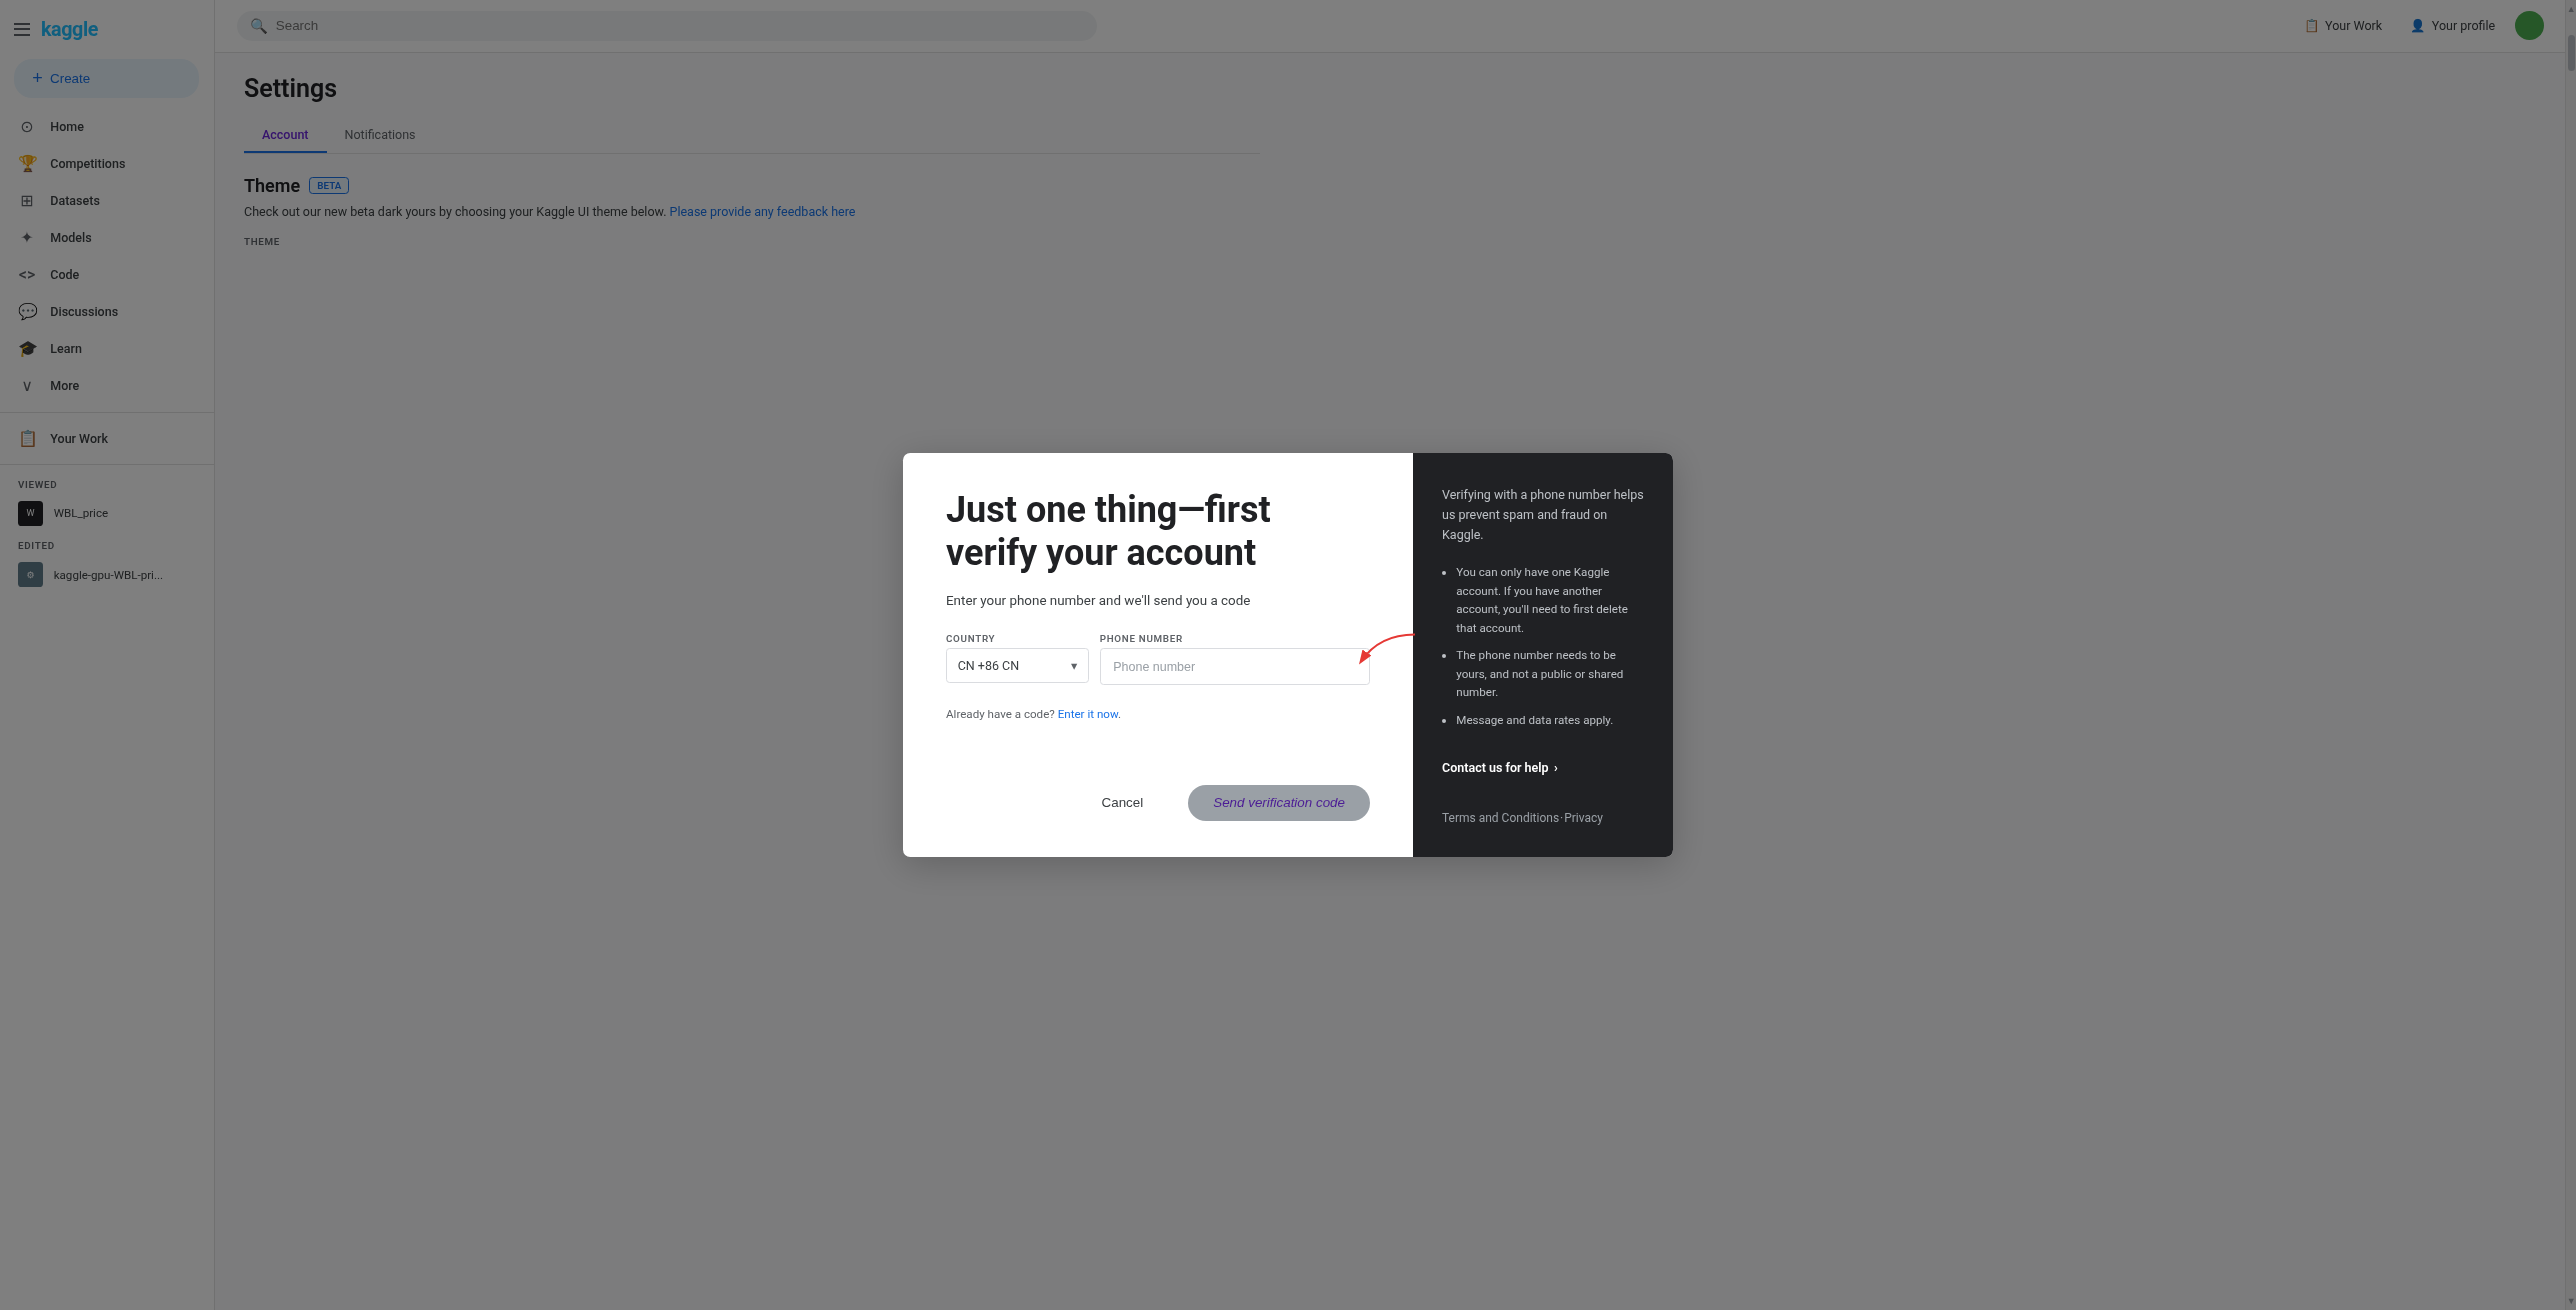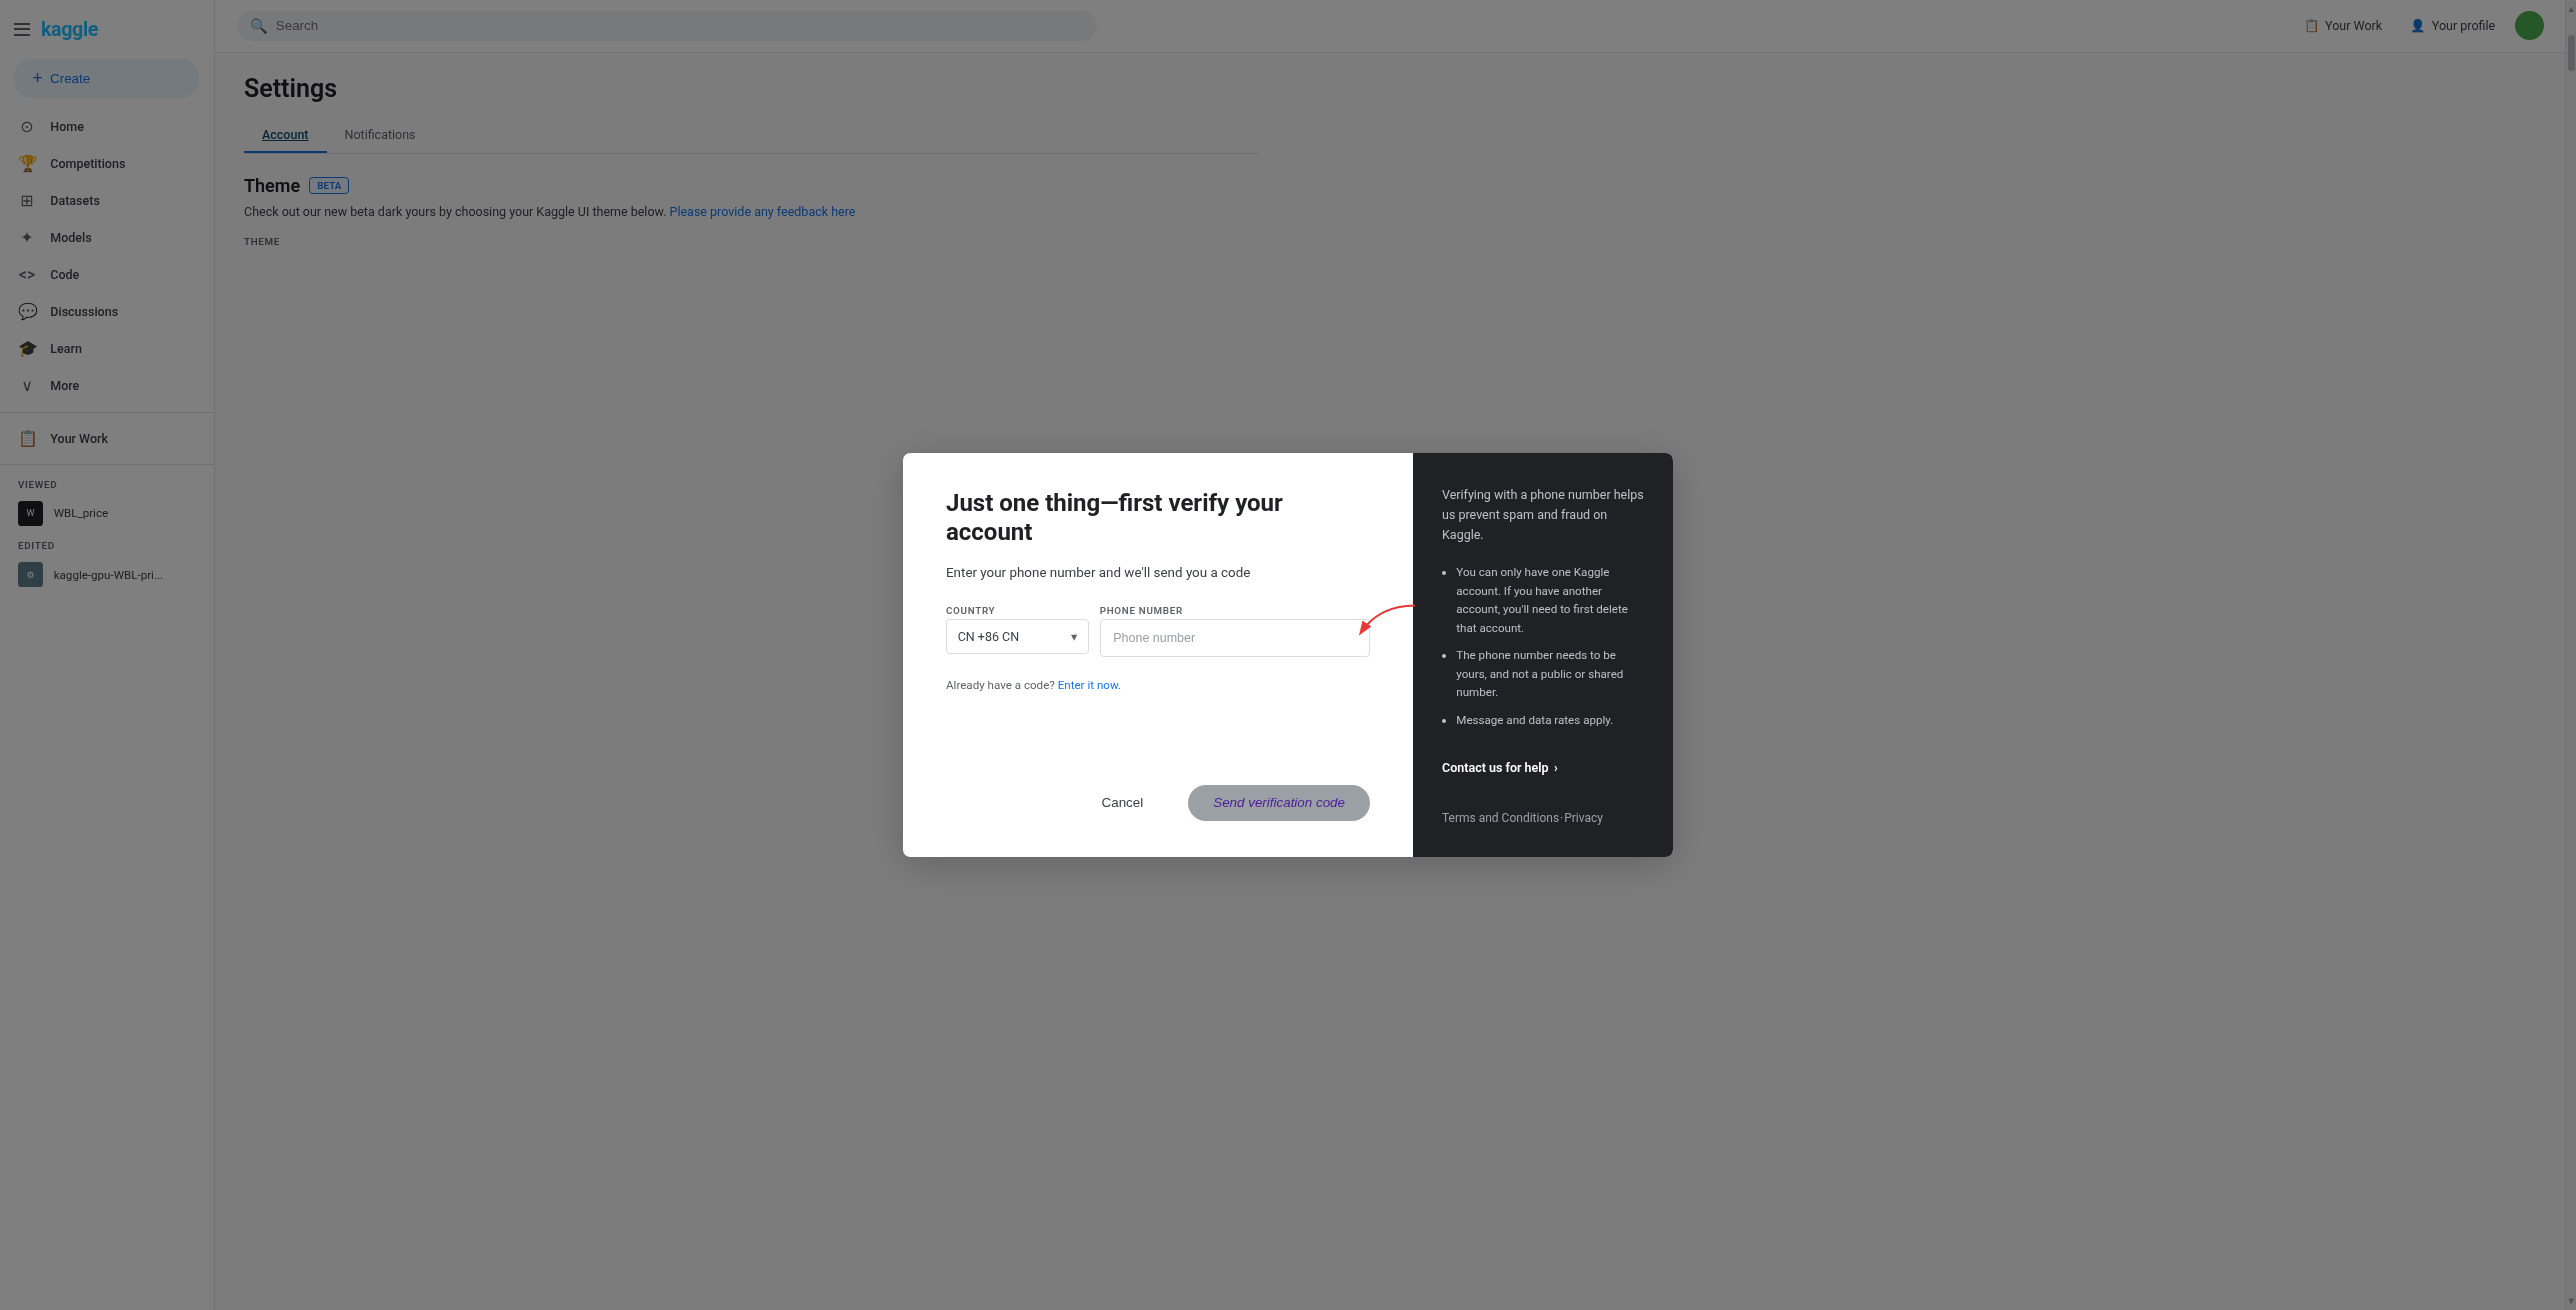--- a/index.html
+++ b/index.html
@@ -101,21 +101,21 @@
     .topbar-action { display: flex; align-items: center; gap: 5.4px; font-size: 12.5px; color: #3c4043; cursor: pointer; padding: 5.4px 9px; border-radius: 3.6px; }
     .avatar { width: 29px; height: 29px; border-radius: 50%; background: #4caf50; }
 
     .page-content {
       padding: 21.5px 29px;
       max-width: 1074px;
     }
     .page-title { font-size: 25px; font-weight: 600; color: #202124; margin-bottom: 14.3px; }
     .tabs { display: flex; gap: 0; border-bottom: 0.9px solid #e0e0e0; margin-bottom: 21.5px; }
     .tab { padding: 9px 18px; font-size: 12.5px; color: #5f6368; cursor: pointer; border-bottom: 2.7px solid transparent; }
-    .tab.active { color: #0c4a6e; border-bottom-color: #1a73e8; font-weight: 500; text-decoration: underline; }
+    .tab.active { color: #6d28d9; border-bottom-color: #1a73e8; font-weight: 500; }
 
     .section-title { font-size: 18px; font-weight: 600; color: #202124; margin-bottom: 7.2px; display: flex; align-items: center; gap: 9px; }
     .beta-badge { background: #e8f4fd; color: #1a73e8; font-size: 9.8px; padding: 1.8px 7.2px; border-radius: 3.6px; border: 0.9px solid #1a73e8; font-weight: 600; }
     .section-desc { font-size: 12.5px; color: #3c4043; line-height: 1.5; }
     .section-desc a { color: #1a73e8; text-decoration: none; }
     .theme-label { font-size: 9.8px; color: #5f6368; font-weight: 600; letter-spacing: 0.7px; margin-top: 14.3px; }
 
     
     .overlay {
       position: fixed;
@@ -137,21 +137,21 @@
       overflow: hidden;
       box-shadow: 0 7.2px 36px rgba(0,0,0,0.2);
     }
     .dialog-left {
       flex: 1;
       padding: 36px 43px;
       display: flex;
       flex-direction: column;
     }
     .dialog-title {
-      font-size: 24px;
+      font-size: 36px;
       font-weight: 700;
       color: #202124;
       line-height: 1.2;
       margin-bottom: 18px;
     }
     .dialog-subtitle {
       font-size: 13.4px;
       color: #3c4043;
       margin-bottom: 25px;
     }

